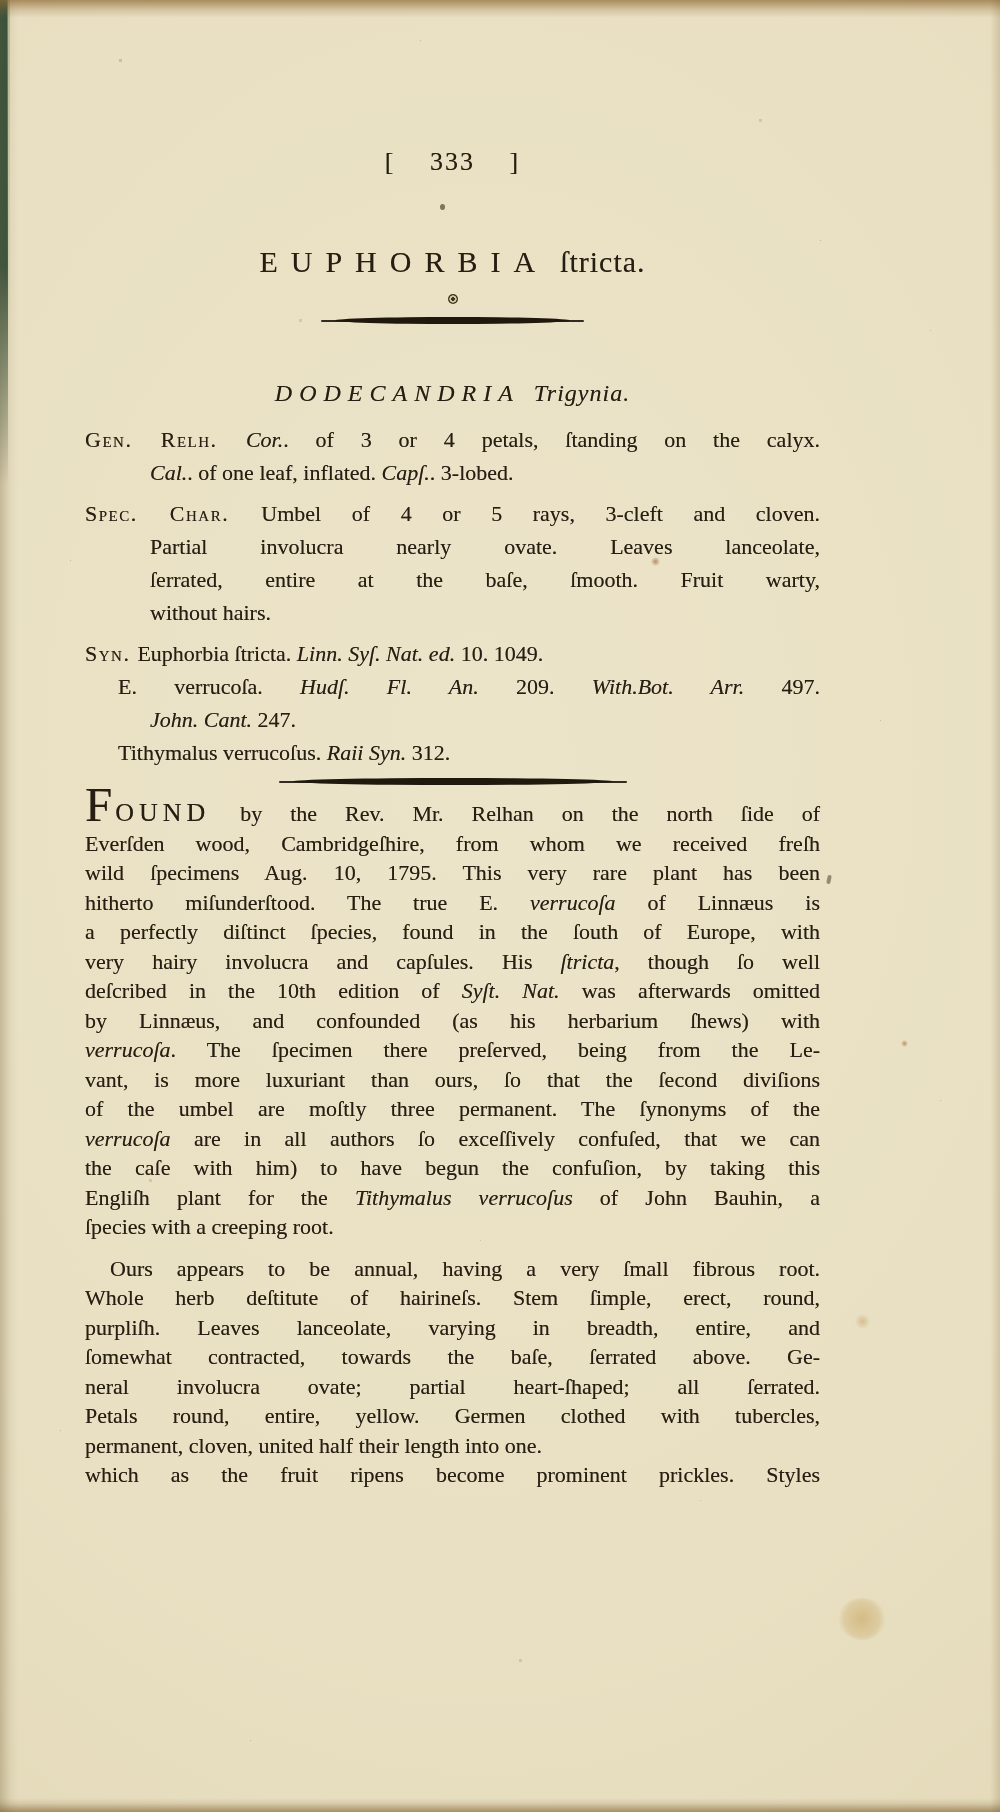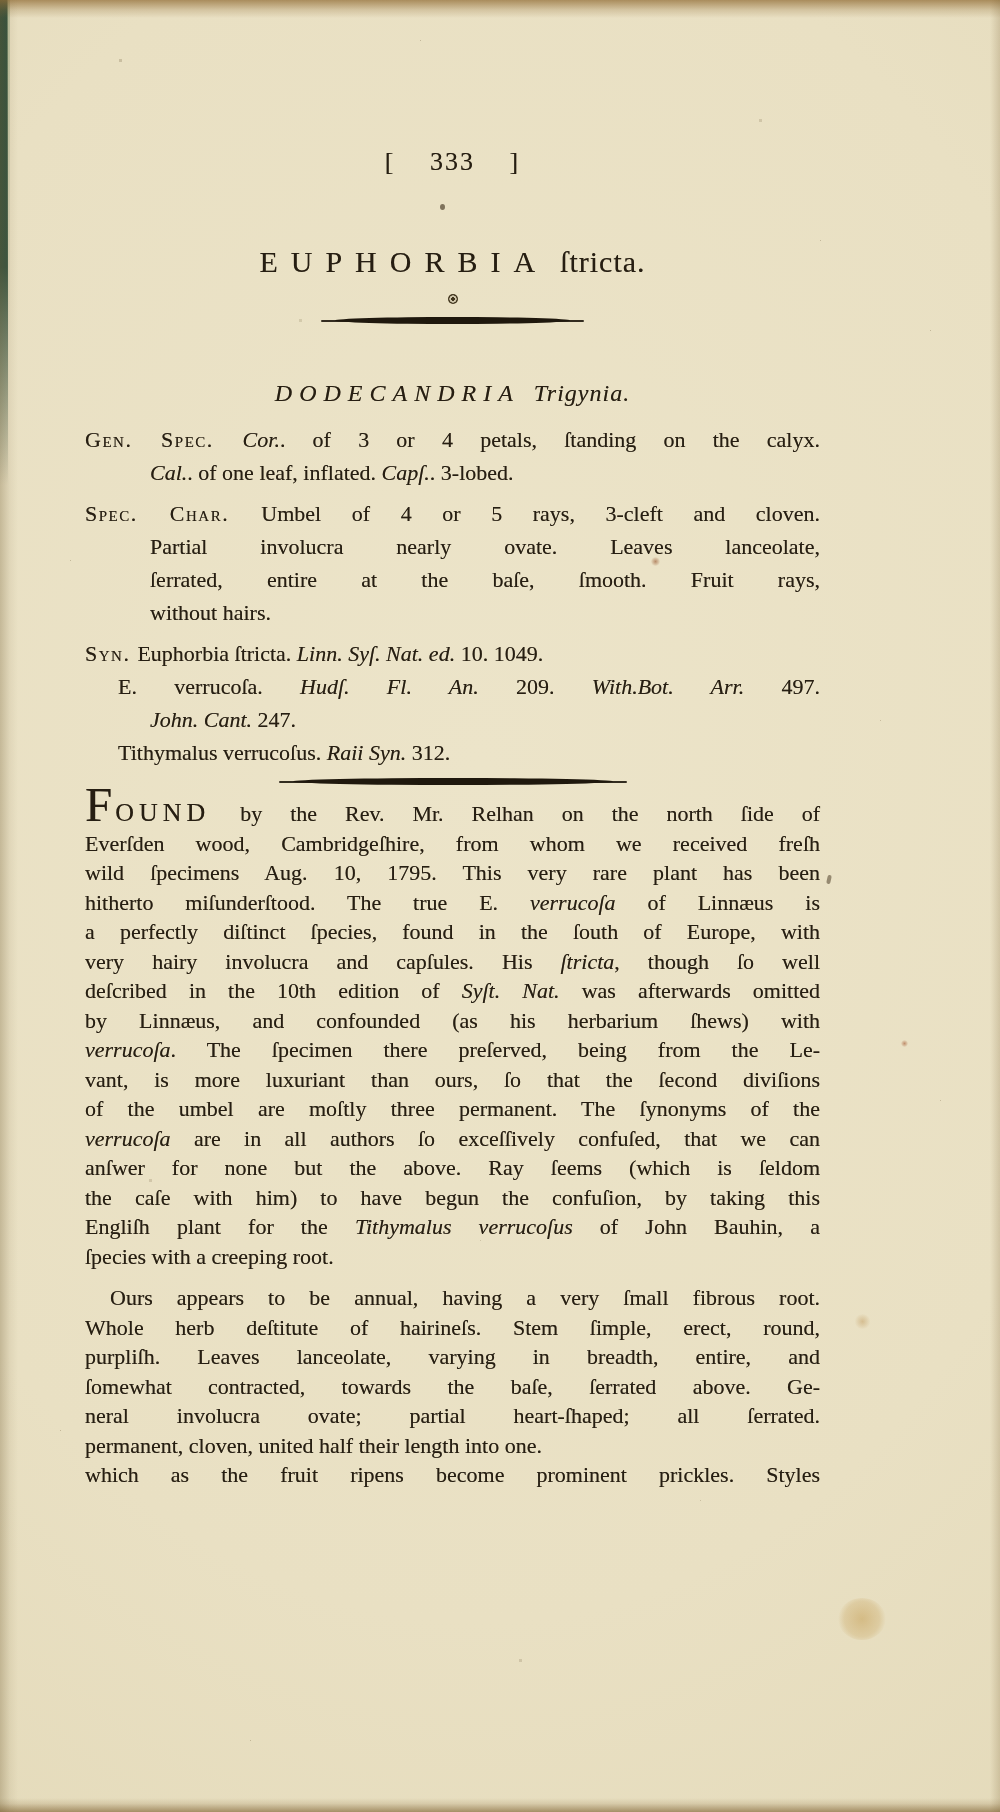--- a/index.html
+++ b/index.html
@@ -116,27 +116,27 @@
     <div class="rule rule-1">
         <div class="lens"></div>
       </div>
 
     <div class="taxonomy center">
       <span class="classname">DODECANDRIA</span><span class="ordername">Trigynia.</span>
     </div>
 
     <div class="entry">
         <div class="block">
-          <div class="line ind0 j"><span class="sc">Gen. Spec. </span><span class="it">Cor.</span><span>. of 3 or 4 petals, ſtanding on the calyx.</span></div>
+          <div class="line ind0 j"><span class="sc">Gen. Relh. </span><span class="it">Cor.</span><span>. of 3 or 4 petals, ſtanding on the calyx.</span></div>
           <div class="line ind2"><span class="it">Cal.</span><span>. of one leaf, inflated.  </span><span class="it">Capſ.</span><span>. 3-lobed.</span></div>
         </div>
         <div class="block">
           <div class="line ind0 j"><span class="sc">Spec. Char. </span><span>Umbel of 4 or 5 rays, 3-cleft and cloven.</span></div>
           <div class="line ind2 j"><span>Partial involucra nearly ovate.  Leaves lanceolate,</span></div>
-          <div class="line ind2 j"><span>ſerrated, entire at the baſe, ſmooth.  Fruit rays,</span></div>
+          <div class="line ind2 j"><span>ſerrated, entire at the baſe, ſmooth.  Fruit warty,</span></div>
           <div class="line ind2"><span>without hairs.</span></div>
         </div>
         <div class="block">
           <div class="line ind0"><span class="sc">Syn. </span><span>Euphorbia ſtricta.  </span><span class="it">Linn. Syſ. Nat. ed.</span><span> 10. 1049.</span></div>
           <div class="line ind1 j"><span>E. verrucoſa. </span><span class="it">Hudſ. Fl. An.</span><span> 209. </span><span class="it">With.Bot. Arr.</span><span> 497.</span></div>
           <div class="line ind2"><span class="it">John. Cant.</span><span> 247.</span></div>
           <div class="line ind1"><span>Tithymalus verrucoſus.  </span><span class="it">Raii Syn.</span><span> 312.</span></div>
         </div>
       </div>
 
@@ -150,28 +150,28 @@
         <div class="line ind0 j"><span>wild ſpecimens Aug. 10, 1795.  This very rare plant has been</span></div>
         <div class="line ind0 j"><span>hitherto miſunderſtood.  The true E. </span><span class="it">verrucoſa</span><span> of Linnæus is</span></div>
         <div class="line ind0 j"><span>a perfectly diſtinct ſpecies, found in the ſouth of Europe, with</span></div>
         <div class="line ind0 j"><span>very hairy involucra and capſules.  His </span><span class="it">ſtricta</span><span>, though ſo well</span></div>
         <div class="line ind0 j"><span>deſcribed in the 10th edition of </span><span class="it">Syſt. Nat.</span><span> was afterwards omitted</span></div>
         <div class="line ind0 j"><span>by Linnæus, and confounded (as his herbarium ſhews) with</span></div>
         <div class="line ind0 j"><span class="it">verrucoſa</span><span>.  The ſpecimen there preſerved, being from the Le-</span></div>
         <div class="line ind0 j"><span>vant, is more luxuriant than ours, ſo that the ſecond diviſions</span></div>
         <div class="line ind0 j"><span>of the umbel are moſtly three permanent.  The ſynonyms of the</span></div>
         <div class="line ind0 j"><span class="it">verrucoſa</span><span> are in all authors ſo exceſſively confuſed, that we can</span></div>
-        <div class="line ind0 j"><span>anſwer for none but the above.  Ray ſeems (which is ſeldom</span></div>
         <div class="line ind0 j"><span>the caſe with him) to have begun the confuſion, by taking this</span></div>
         <div class="line ind0 j"><span>Engliſh plant for the </span><span class="it">Tithymalus verrucoſus</span><span> of John Bauhin, a</span></div>
         <div class="line ind0"><span>ſpecies with a creeping root.</span></div>
       </div>
     <div class="body-text">
         <div class="line ind3 j"><span>Ours appears to be annual, having a very ſmall fibrous root.</span></div>
         <div class="line ind0 j"><span>Whole herb deſtitute of hairineſs.  Stem ſimple, erect, round,</span></div>
         <div class="line ind0 j"><span>purpliſh.  Leaves lanceolate, varying in breadth, entire, and</span></div>
         <div class="line ind0 j"><span>ſomewhat contracted, towards the baſe, ſerrated above.  Ge-</span></div>
         <div class="line ind0 j"><span>neral involucra ovate; partial heart-ſhaped; all ſerrated.</span></div>
+        <div class="line ind0 j"><span>Petals round, entire, yellow.  Germen clothed with tubercles,</span></div>
         <div class="line ind0"><span>permanent, cloven, united half their length into one.</span></div>
         <div class="line ind0 j"><span>which as the fruit ripens become prominent prickles.  Styles</span></div>
       </div>
   </div>
 </div>
 
 </body></html>

